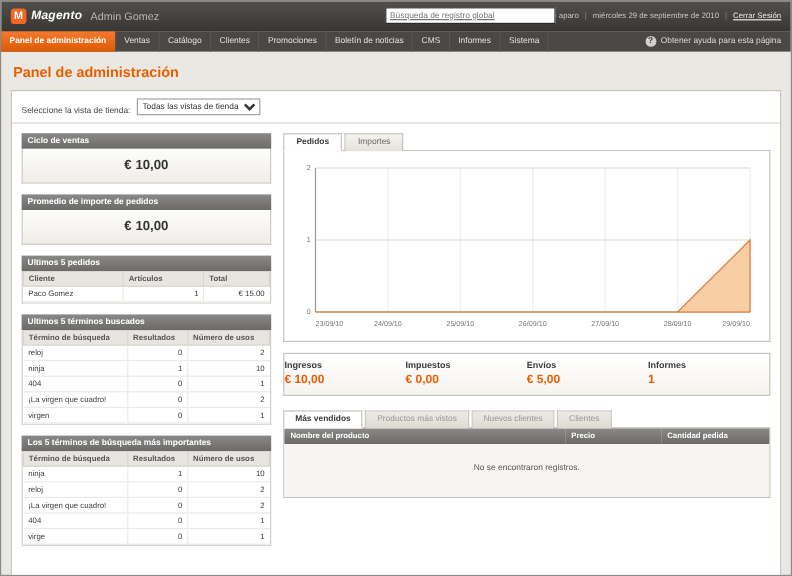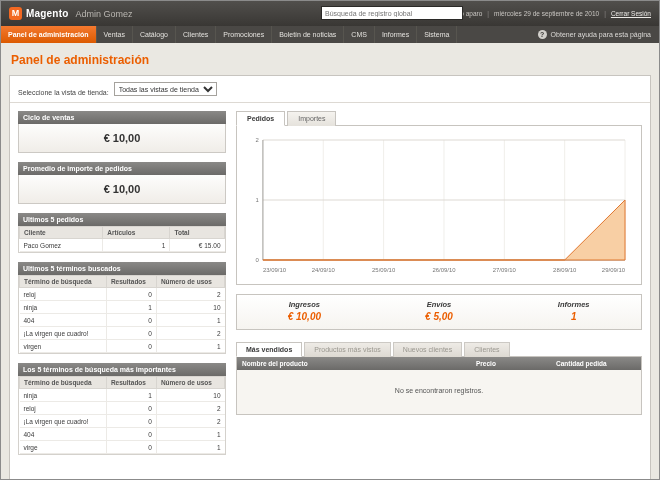--- a/index.html
+++ b/index.html
@@ -3,21 +3,21 @@
 <meta charset="utf-8">
 <style>
   * { box-sizing: border-box; margin: 0; padding: 0; }
   body { background: #9a9a9a; font-family: "Liberation Sans", sans-serif; }
   .screen { width: 660px; height: 480px; margin: 0 auto; background: #eae8e2; border: 1px solid #8b8b8b; overflow: hidden; position: relative; }
 
   
   .hdr { height: 25px; background: linear-gradient(#514f4c, #393734); display: flex; align-items: center; padding: 0 8px; position: relative; }
   .logo { display: flex; align-items: center; gap: 4px; }
   .logo-m { width: 13px; height: 13px; background: #f26822; color: #fff; font-weight: bold; font-size: 9px; text-align: center; line-height: 13px; border-radius: 3px; }
-  .logo-title { color: #fff; font-size: 10px; font-weight: bold; letter-spacing: .2px; }
+  .logo-title { color: #fff; font-size: 10px; font-weight: bold; letter-spacing: .2px; font-style: italic; }
   .logo-sub { color: #b9b6b1; font-size: 9px; margin-left: 3px; }
   .hdr-search { position: absolute; left: 320px; top: 5px; width: 142px; height: 14px; font-size: 7px; border: 1px solid #2b2a28; padding: 0 3px; background: #fff; color: #555; font-family: inherit; text-decoration: underline; }
   .hdr-right { margin-left: auto; display: flex; align-items: center; gap: 5px; font-size: 6.5px; color: #c9c6c2; white-space: nowrap; }
   .hdr-right .sep { color: #8a8784; }
   .logout { color: #eceae7; text-decoration: underline; cursor: pointer; }
 
   
   .nav { height: 17px; background: #4a4845; display: flex; align-items: stretch; font-size: 7px; color: #e3e1dd; }
   .nav-item { padding: 0 7px; display: flex; align-items: center; border-right: 1px solid #57554f; cursor: pointer; }
   .nav-item.active { background: linear-gradient(#f4792f, #dc5a00); color: #fff; font-weight: bold; }
@@ -50,21 +50,21 @@
   .tabs { display: flex; gap: 2px; border-bottom: 1px solid #c7c4bf; }
   .tab { font-size: 7px; padding: 3px 10px; border: 1px solid #c7c4bf; border-bottom: none; background: linear-gradient(#f5f3ef, #e5e2dc); color: #666; cursor: pointer; margin-bottom: -1px; }
   .tab.active { background: #fff; font-weight: bold; color: #3a3a3a; border-bottom: 1px solid #fff; }
   .card { border: 1px solid #c7c4bf; border-top: none; background: #fff; }
   .range-row { background: #f4f2ee; border-bottom: 1px solid #ddd9d3; padding: 4px 6px; display: flex; justify-content: flex-end; align-items: center; gap: 5px; font-size: 7px; color: #444; }
   .chart-wrap { padding: 6px 8px 2px; }
   svg.chart { width: 100%; height: 150px; display: block; }
   .chart-tick { font-size: 6px; fill: #777; font-family: "Liberation Sans", sans-serif; }
 
   .stats { display: flex; border: 1px solid #c7c4bf; margin-top: 9px; background: linear-gradient(#ffffff, #f6f4f0); }
-  .stat { flex: 1; text-align: center; padding: 5px 0 7px; font-style: italic; }
+  .stat { flex: 1; text-align: left; padding: 5px 0 7px; }
   .stat-label { font-size: 7.5px; font-weight: bold; color: #3a3a3a; }
   .stat-value { font-size: 10px; font-weight: bold; color: #eb5e00; margin-top: 2px; }
 
   .btabs { display: flex; gap: 2px; margin-top: 12px; border-bottom: 1px solid #c7c4bf; }
   .btab { font-size: 7px; padding: 3px 9px; border: 1px solid #ccc9c4; border-bottom: none; background: linear-gradient(#eeebe6, #ddd9d2); color: #9a978f; margin-bottom: -1px; cursor: pointer; }
   .btab.active { background: #fff; color: #3a3a3a; font-weight: bold; border-color: #c7c4bf; border-bottom: 1px solid #fff; }
   .ptable { width: 100%; border-collapse: collapse; }
   .ptable-wrap { border: 1px solid #c7c4bf; border-top: none; }
   .ptable th { background: linear-gradient(#8a8987, #6b6a68); color: #fff; font-size: 6.5px; text-align: left; padding: 3px 5px; font-weight: bold; }
   .ptable th.c2 { width: 80px; }
@@ -275,20 +275,24 @@
                 </svg>
             </div>
           </div>
 
           <div class="stats">
             <div class="stat">
               <div class="stat-label">Ingresos</div>
               <div class="stat-value">€ 10,00</div>
             </div>
             <div class="stat">
+              <div class="stat-label">Impuestos</div>
+              <div class="stat-value">€ 0,00</div>
+            </div>
+            <div class="stat">
               <div class="stat-label">Envíos</div>
               <div class="stat-value">€ 5,00</div>
             </div>
             <div class="stat">
               <div class="stat-label">Informes</div>
               <div class="stat-value">1</div>
             </div>
           </div>
 
           <div class="btabs">

